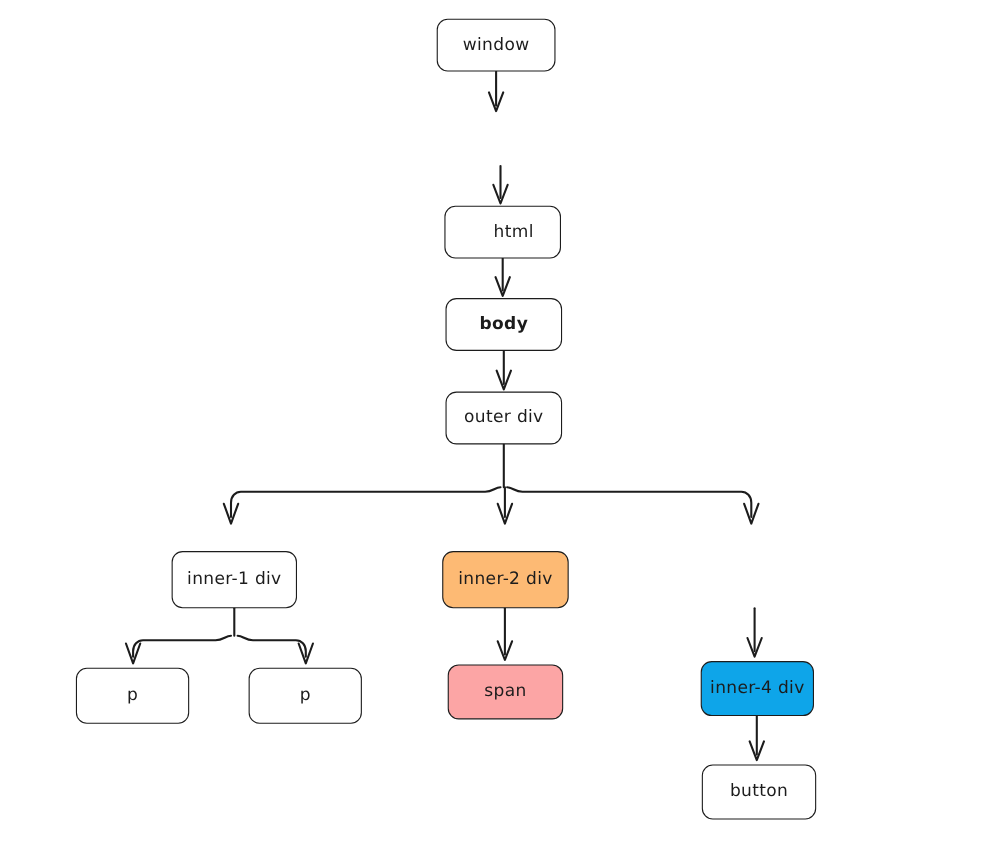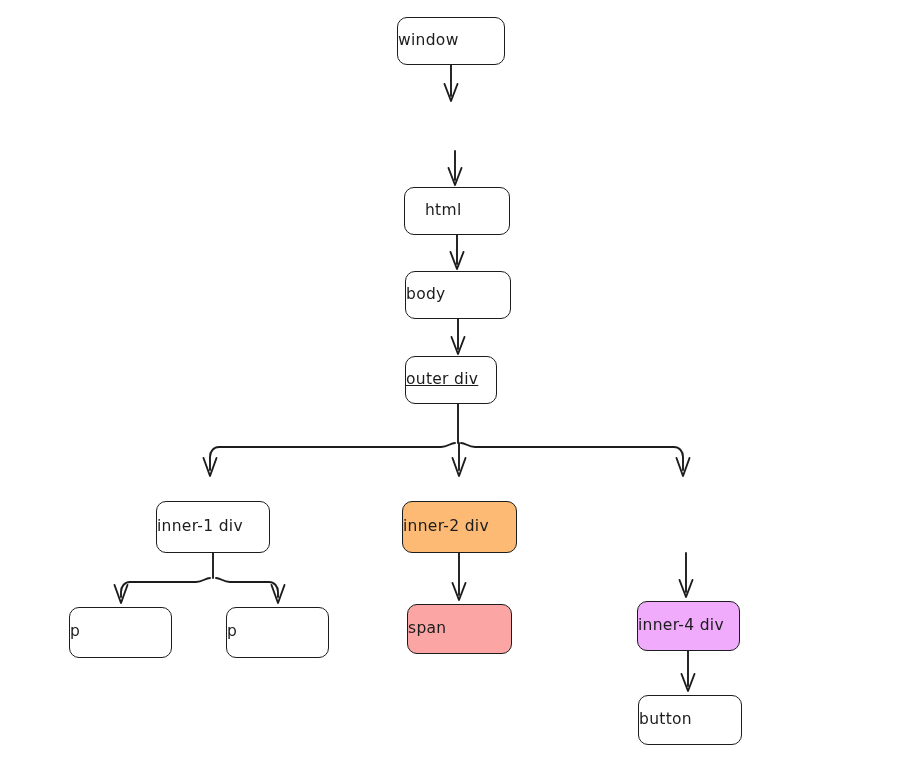--- a/index.html
+++ b/index.html
@@ -24,20 +24,21 @@
     top: 0;
     width: 912px;
     height: 765px;
     pointer-events: none;
   }
   .node {
     position: absolute;
     box-sizing: border-box;
     display: flex;
     align-items: center;
+    justify-content: center;
     background: #ffffff;
     border: 1.9px solid #1c1c1c;
     border-radius: 10px;
     color: #1c1c1c;
     font-family: "DejaVu Sans", sans-serif;
     font-size: 15.5px;
     letter-spacing: 0.3px;
     white-space: nowrap;
     user-select: none;
   }
@@ -125,41 +126,41 @@
 
     </g>
   </svg>
 
   <div class="node" style="left: 397px; top: 17px; width: 108px; height: 48px; border-color: rgb(28, 28, 28); background: rgb(255, 255, 255); color: rgb(28, 28, 28);">
     <span class="node-label">window</span>
   </div>
   <div class="node" style="left: 404px; top: 187px; width: 106px; height: 48px; border-color: rgb(28, 28, 28); background: rgb(255, 255, 255); color: rgb(28, 28, 28); padding-left: 20px;">
     <span class="node-label">html</span>
   </div>
-  <div class="node" style="left: 405px; top: 271px; width: 106px; height: 48px; border-color: rgb(28, 28, 28); background: rgb(255, 255, 255); color: rgb(28, 28, 28);">
+  <div class="node" style="left: 405px; top: 271px; width: 106px; height: 48px; border-color: rgb(28, 28, 28); background: rgb(255, 255, 255); color: rgb(28, 28, 28); font-weight: bold;">
     <span class="node-label">body</span>
   </div>
-  <div class="node" style="left: 405px; top: 356px; width: 92px; height: 48px; border-color: rgb(28, 28, 28); background: rgb(255, 255, 255); color: rgb(28, 28, 28); text-decoration: underline;">
+  <div class="node" style="left: 405px; top: 356px; width: 106px; height: 48px; border-color: rgb(28, 28, 28); background: rgb(255, 255, 255); color: rgb(28, 28, 28);">
     <span class="node-label">outer div</span>
   </div>
   <div class="node" style="left: 156px; top: 501px; width: 114px; height: 52px; border-color: rgb(28, 28, 28); background: rgb(255, 255, 255); color: rgb(28, 28, 28);">
     <span class="node-label">inner-1 div</span>
   </div>
   <div class="node" style="left: 402px; top: 501px; width: 115px; height: 52px; border-color: rgb(28, 28, 28); background: #fdba74; color: rgb(28, 28, 28);">
     <span class="node-label">inner-2 div</span>
   </div>
   <div class="node" style="left: 69px; top: 607px; width: 103px; height: 51px; border-color: rgb(28, 28, 28); background: rgb(255, 255, 255); color: rgb(28, 28, 28);">
     <span class="node-label">p</span>
   </div>
   <div class="node" style="left: 226px; top: 607px; width: 103px; height: 51px; border-color: rgb(28, 28, 28); background: rgb(255, 255, 255); color: rgb(28, 28, 28);">
     <span class="node-label">p</span>
   </div>
   <div class="node" style="left: 407px; top: 604px; width: 105px; height: 50px; border-color: rgb(28, 28, 28); background: #fca5a5; color: rgb(28, 28, 28);">
     <span class="node-label">span</span>
   </div>
-  <div class="node" style="left: 637px; top: 601px; width: 103px; height: 50px; border-color: rgb(28, 28, 28); background: #f0abfc; color: rgb(28, 28, 28);">
+  <div class="node" style="left: 637px; top: 601px; width: 103px; height: 50px; border-color: rgb(28, 28, 28); background: #0ea5e9; color: rgb(28, 28, 28);">
     <span class="node-label">inner-4 div</span>
   </div>
   <div class="node" style="left: 638px; top: 695px; width: 104px; height: 50px; border-color: rgb(28, 28, 28); background: rgb(255, 255, 255); color: rgb(28, 28, 28);">
     <span class="node-label">button</span>
   </div>
 
 </div>
 
 </body></html>

